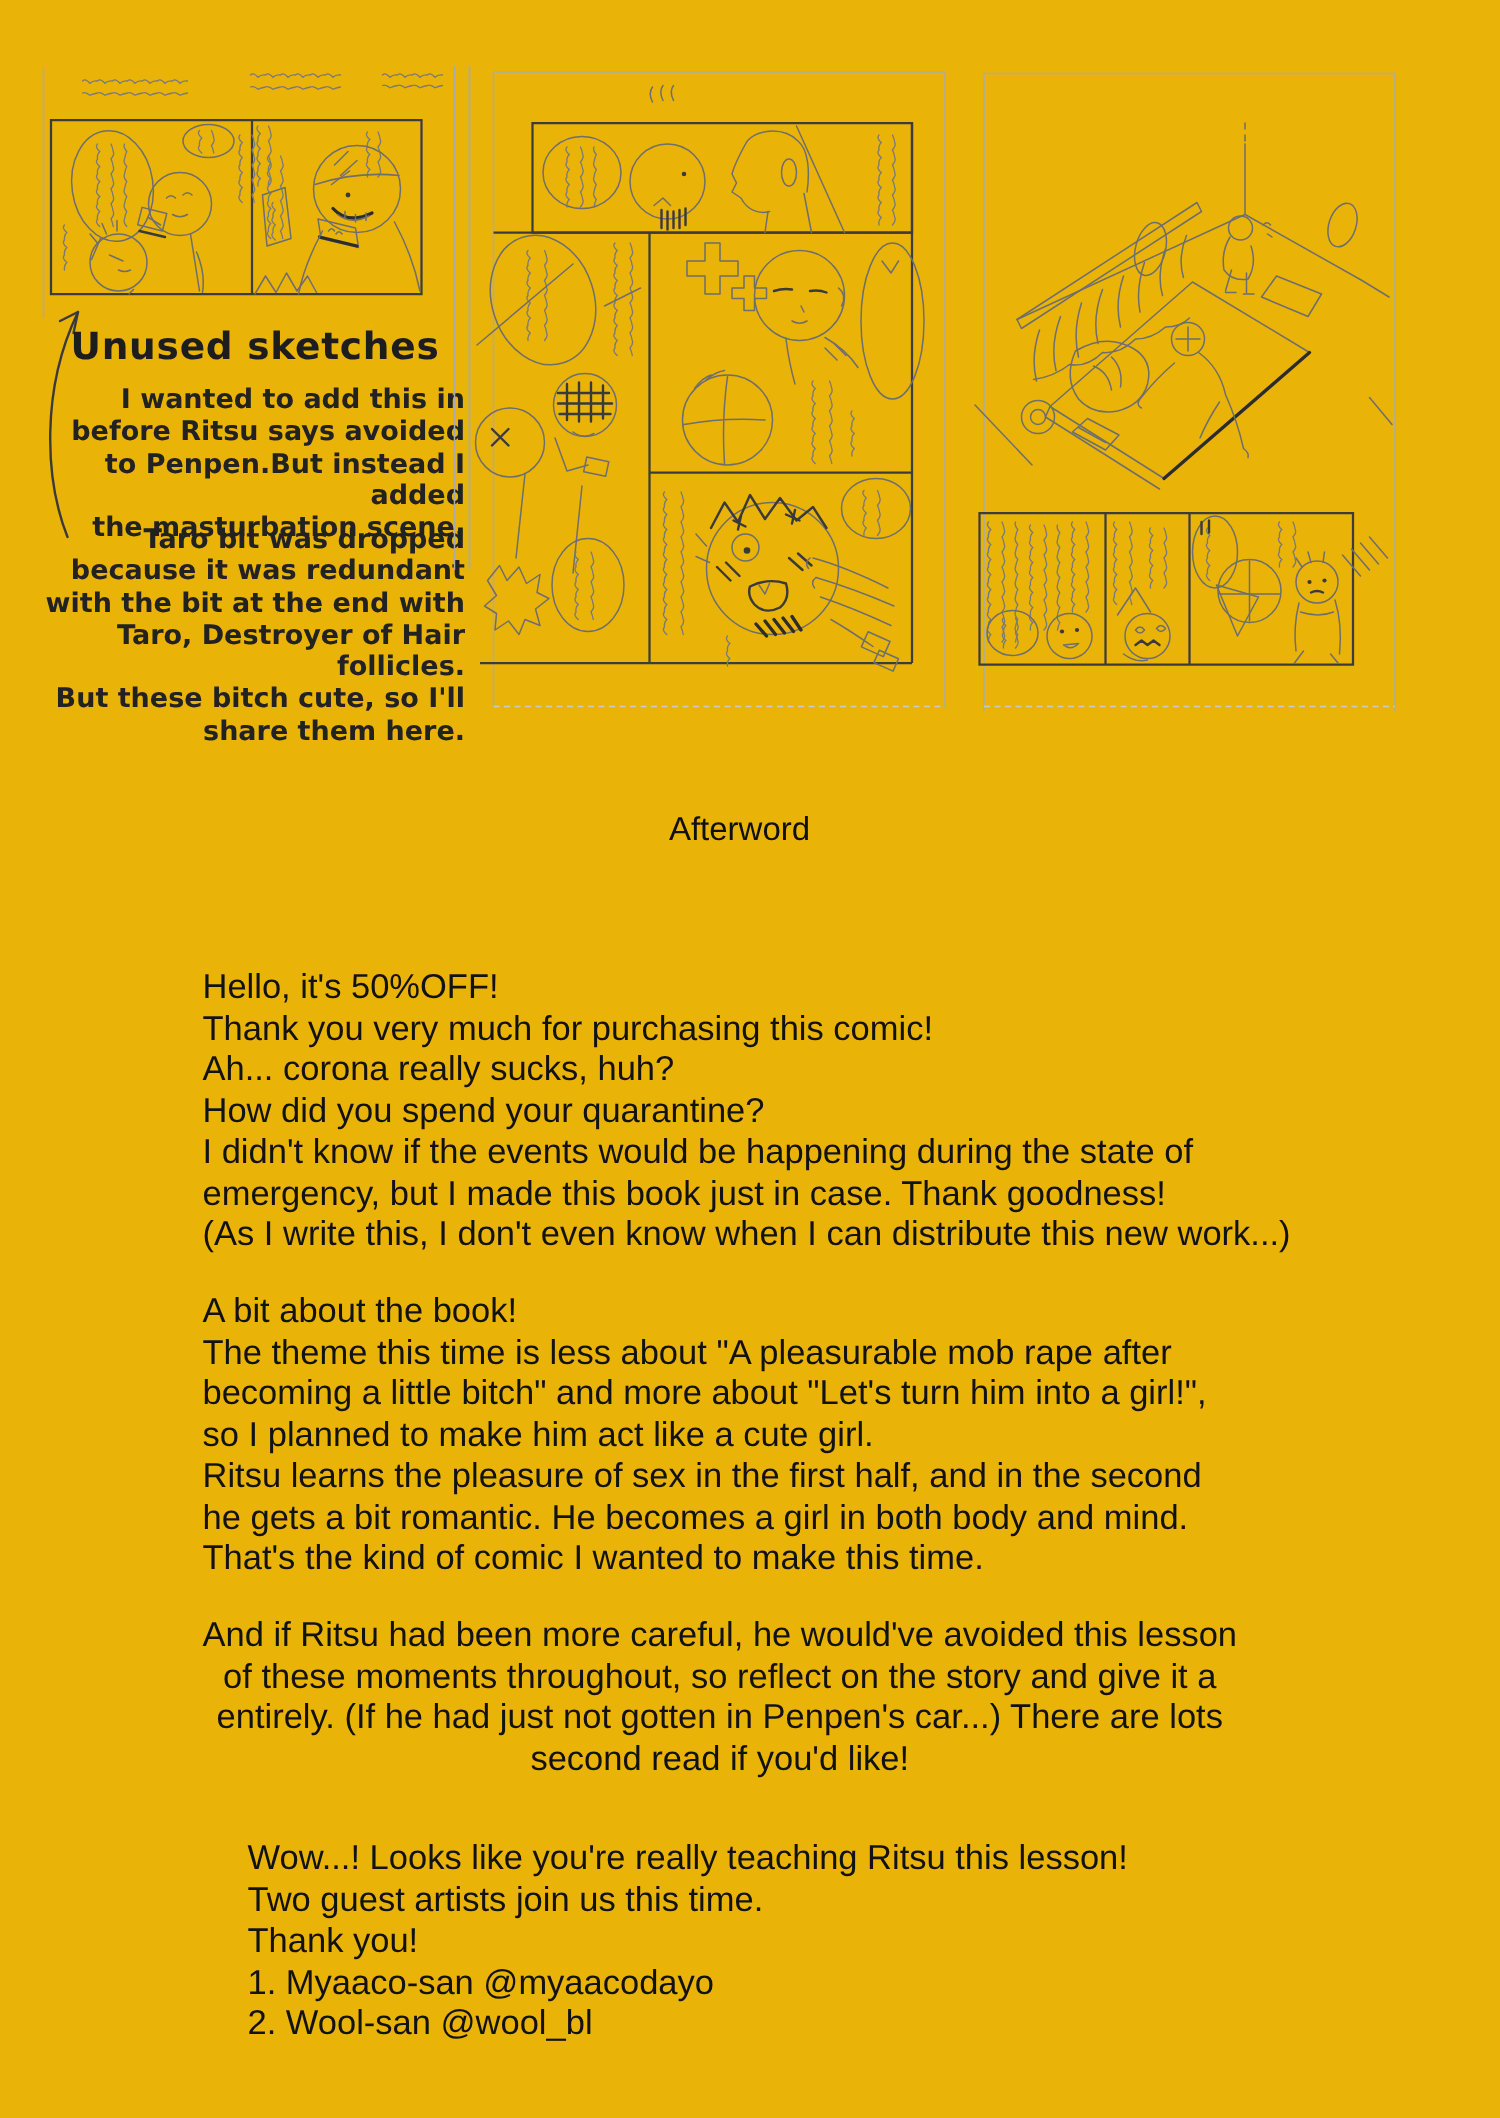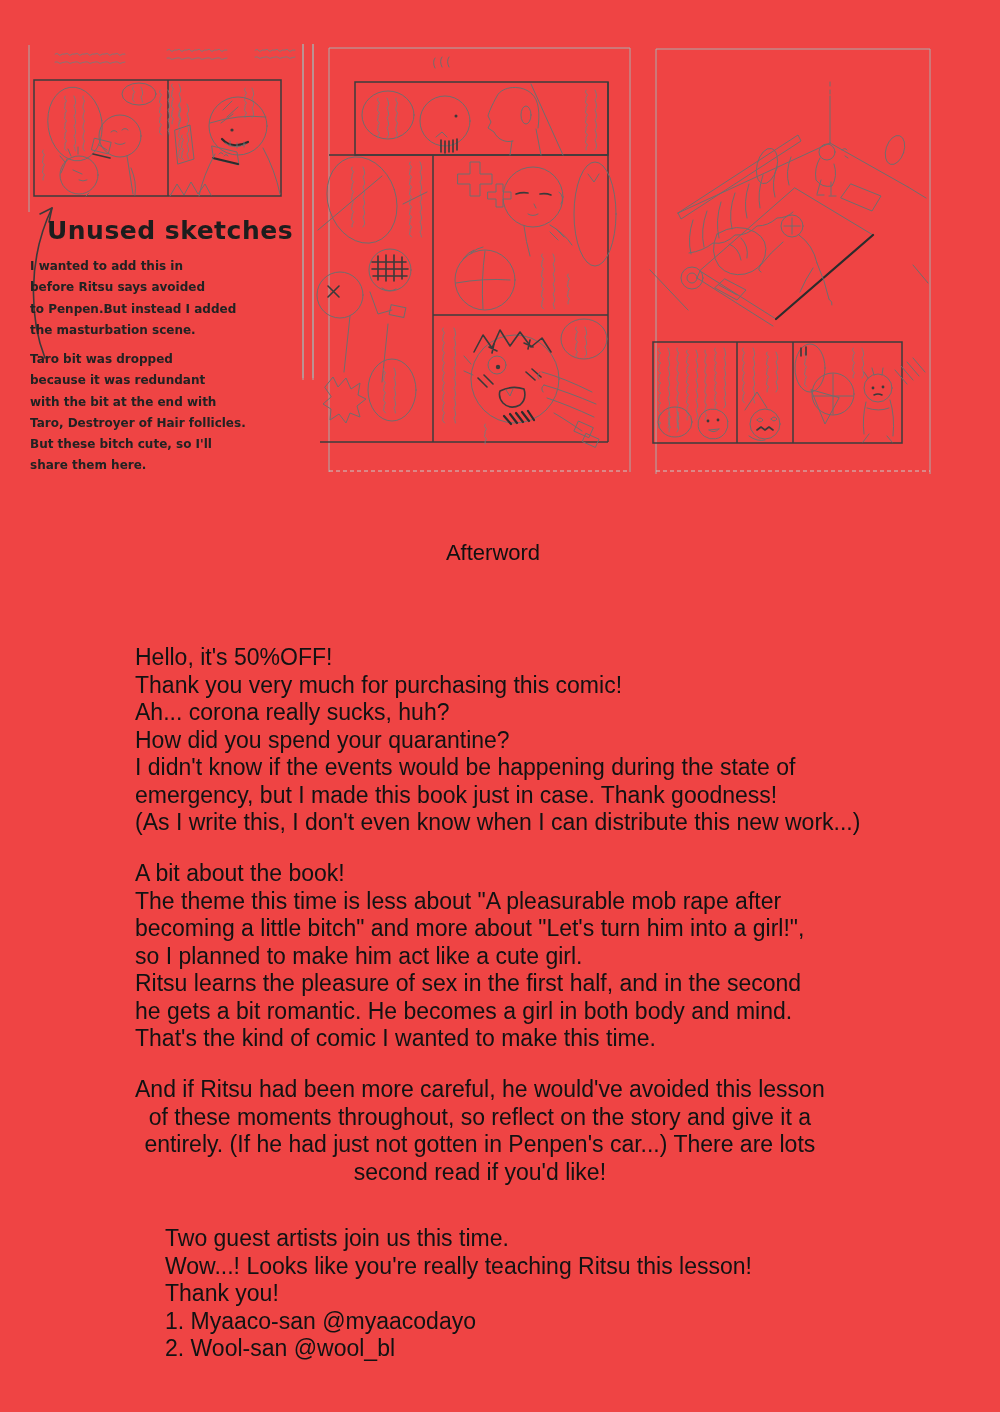--- a/index.html
+++ b/index.html
@@ -1,33 +1,33 @@
 <!DOCTYPE html>
 <html><head>
 <meta charset="utf-8">
 <style>
   html,body{margin:0;padding:0;background:#e8e8e8;}
-  .page{position:relative;width:1000px;height:1412px;background:#ef4444;overflow:hidden;
+  .page{position:relative;width:1000px;height:1412px;background:#eab308;overflow:hidden;
         font-family:"Liberation Sans", sans-serif;color:#161616;}
   svg{position:absolute;overflow:visible;}
   svg *{vector-effect:non-scaling-stroke;}
   .pencil{fill:none;stroke:#6e6e6e;stroke-width:1;stroke-linecap:round;stroke-linejoin:round;}
   .pencil-dk{fill:none;stroke:#3a3a3a;stroke-width:1.6;stroke-linecap:round;stroke-linejoin:round;}
   .panel{fill:none;stroke:#3c3c3c;stroke-width:1.5;}
   .edge{fill:none;stroke:#ababab;stroke-width:1;}
   .edge-dash{fill:none;stroke:#c9c9c9;stroke-width:1;stroke-dasharray:4 3;}
   .sq{fill:none;stroke:#7a7a7a;stroke-width:0.9;stroke-linecap:round;}
   .ink-heavy{fill:none;stroke:#2c2c2c;stroke-width:2.2;stroke-linecap:round;}
 
   
   .notes-title{position:absolute;top:216px;left:38px;width:264px;text-align:center;
     font-family:"DejaVu Sans", sans-serif;font-weight:bold;font-size:25px;color:#1d1d1d;
     letter-spacing:0.5px;}
-  .notes-para{position:absolute;left:30px;width:280px;text-align:left;
-    font-family:"DejaVu Sans", sans-serif;font-weight:bold;font-size:12px;line-height:21.3px;
+  .notes-para{position:absolute;left:30px;width:280px;text-align:right;
+    font-family:"DejaVu Sans", sans-serif;font-weight:bold;font-size:18px;line-height:21.3px;
     color:#222;}
   .notes-para1{top:256px;}
   .notes-para2{top:349px;}
 
   
   .aw-title{position:absolute;top:540px;left:0;width:986px;text-align:center;
     font-size:22px;color:#101010;}
   .aw-para{position:absolute;left:135px;font-size:23px;line-height:27.5px;color:#121212;
     white-space:pre;margin-top:45px;}
   .aw-p1{top:599px;}
@@ -280,15 +280,15 @@
       <path class="pencil" d="M221 364 q-4 16 -2 32 M245 362 q5 16 3 36 M222 370 q12 4 22 0 M224 396 l-6 8 M242 398 l5 6"></path>
       <path class="pencil" d="M250 332 l12 14 M256 328 l12 14 M262 324 l12 14 M268 320 l12 14"></path>
       <path class="sq" d="M0 0"></path>
     </g>
   </svg>
 
   <div class="aw-title">Afterword</div>
   <div class="aw-para aw-p1"><div>Hello, it's 50%OFF!</div><div>Thank you very much for purchasing this comic!</div><div>Ah... corona really sucks, huh?</div><div>How did you spend your quarantine?</div><div>I didn't know if the events would be happening during the state of</div><div>emergency, but I made this book just in case. Thank goodness!</div><div>(As I write this, I don't even know when I can distribute this new work...)</div></div>
   <div class="aw-para aw-p2"><div>A bit about the book!</div><div>The theme this time is less about "A pleasurable mob rape after</div><div>becoming a little bitch" and more about "Let's turn him into a girl!",</div><div>so I planned to make him act like a cute girl.</div><div>Ritsu learns the pleasure of sex in the first half, and in the second</div><div>he gets a bit romantic. He becomes a girl in both body and mind.</div><div>That's the kind of comic I wanted to make this time.</div></div>
   <div class="aw-para aw-p3"><div>And if Ritsu had been more careful, he would've avoided this lesson</div><div>of these moments throughout, so reflect on the story and give it a</div><div>entirely. (If he had just not gotten in Penpen's car...) There are lots</div><div>second read if you'd like!</div></div>
-  <div class="aw-para aw-p4"><div>Two guest artists join us this time.</div><div>Wow...! Looks like you're really teaching Ritsu this lesson!</div><div>Thank you!</div><div>1. Myaaco-san @myaacodayo</div><div>2. Wool-san @wool_bl</div></div>
+  <div class="aw-para aw-p4"><div>Wow...! Looks like you're really teaching Ritsu this lesson!</div><div>Two guest artists join us this time.</div><div>Thank you!</div><div>1. Myaaco-san @myaacodayo</div><div>2. Wool-san @wool_bl</div></div>
 
 </div>
 
 </body></html>

